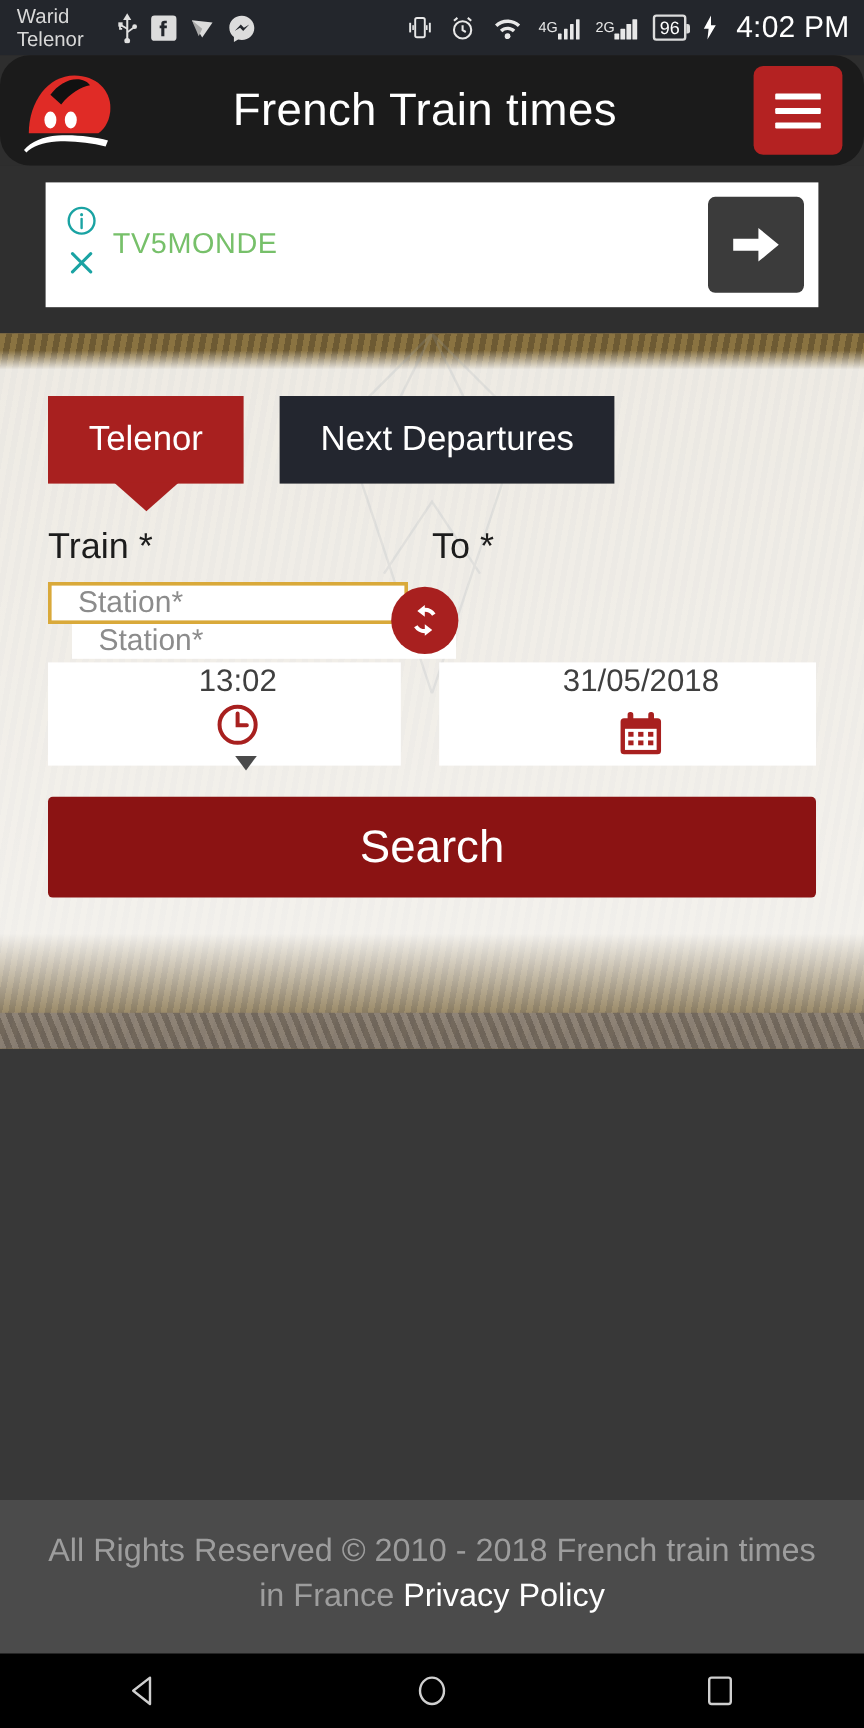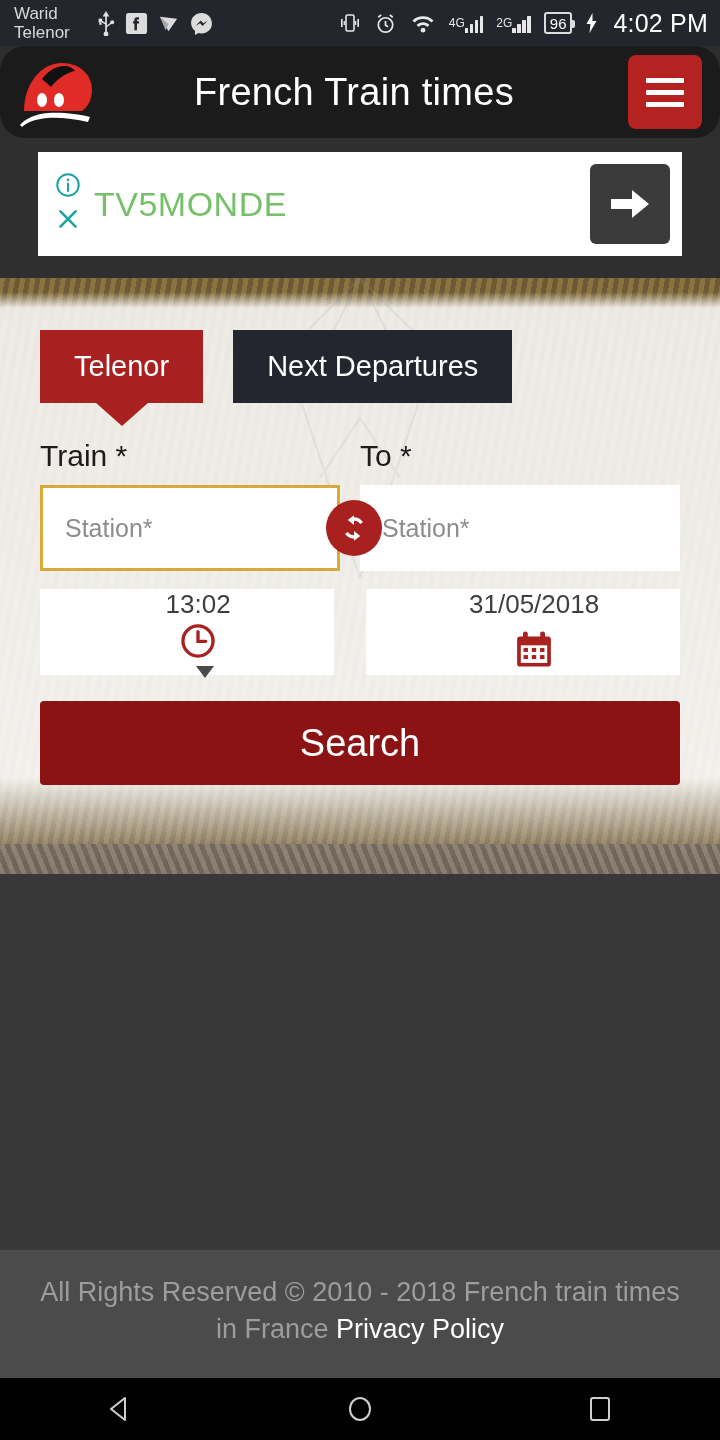--- a/index.html
+++ b/index.html
@@ -138,21 +138,21 @@
   .ad-badges {
     display: flex;
     flex-direction: column;
     align-items: center;
     gap: 2px;
     width: 32px;
     flex: 0 0 auto;
   }
   .ad-info-icon, .ad-close-icon { cursor: pointer; }
   .ad-text {
-    font-size: 34px;
+    font-size: 24px;
     color: #77c06a;
     margin-left: 10px;
     letter-spacing: 0.5px;
     white-space: nowrap;
     flex: 1 1 auto;
   }
   .ad-arrow-btn {
     width: 80px; height: 80px;
     background: #3b3b3b;
     border-radius: 6px;
@@ -241,22 +241,23 @@
     font-size: 30px;
     color: #1c1c1c;
     font-weight: 400;
   }
   .label-from { width: 320px; }
 
   .station-row {
     display: flex;
     align-items: stretch;
     position: relative;
-    height: 86px;
-    margin-bottom: 18px;
+    height: 64px;
+    margin-bottom: 3px;
+    flex-direction: column;
   }
   .station-input {
     background: #ffffff;
     border: none;
     outline: none;
     font-size: 25px;
     color: #3a3a3a;
     font-family: inherit;
     padding: 0 22px;
   }

